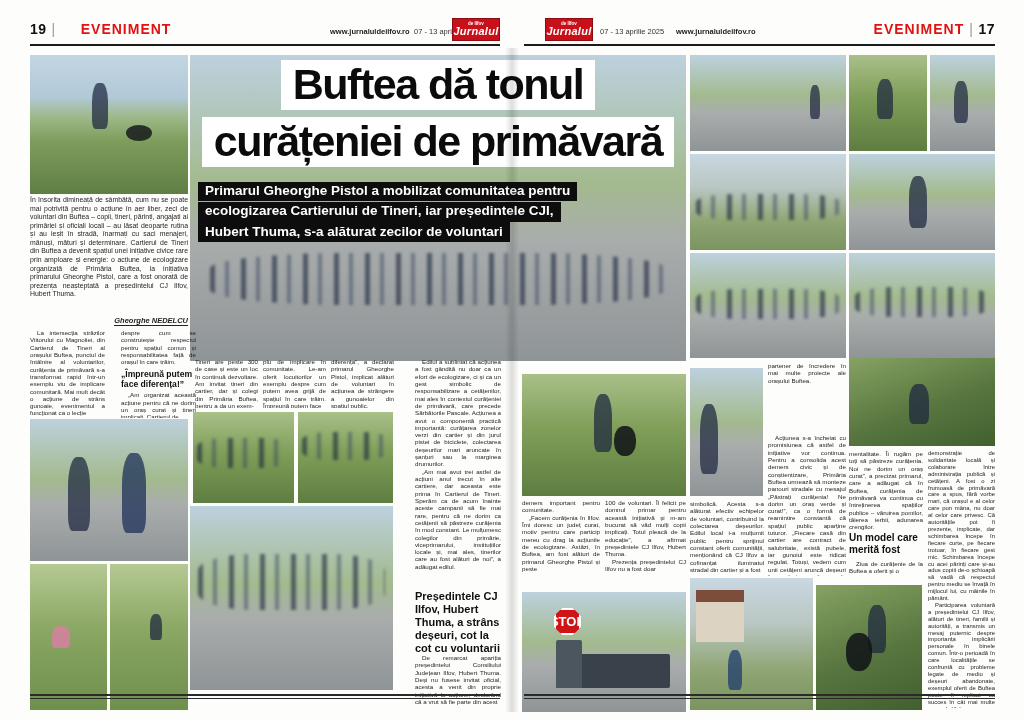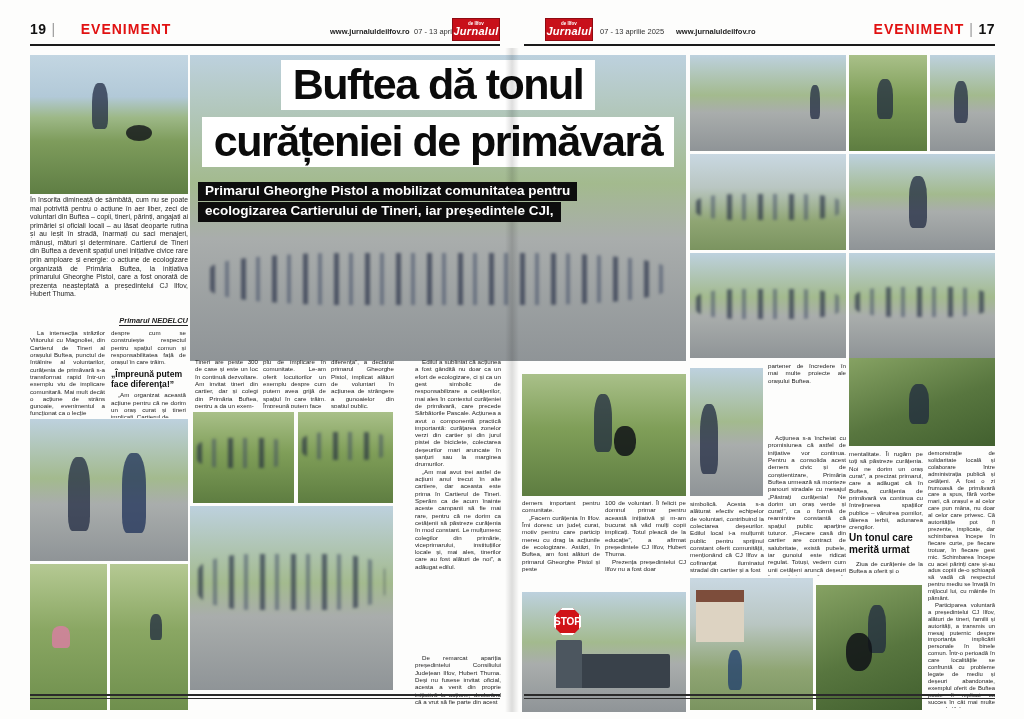--- a/index.html
+++ b/index.html
@@ -23,21 +23,21 @@
   .photo{position:absolute;overflow:hidden;background:#9aa89a;}
   .ph-skygrass{background:linear-gradient(180deg,#c3d6e2 0%,#b2c9d8 30%,#9db887 45%,#7e9c5c 62%,#5f7e44 100%);}
   .ph-grass{background:linear-gradient(180deg,#a9c089 0%,#7f9e58 45%,#5e7d41 100%);}
   .ph-road{background:linear-gradient(180deg,#bdd1de 0%,#a3ba8e 42%,#a9adac 60%,#8f9497 100%);}
   .ph-greendark{background:linear-gradient(160deg,#86a263 0%,#58763f 55%,#42602f 100%);}
   .ph-field{background:linear-gradient(180deg,#b5c993 0%,#8aa763 45%,#6f8f4d 100%);}
   .ph-house{background:linear-gradient(180deg,#c9d8e2 0%,#b9c6c2 35%,#8fa573 70%,#7b9460 100%);}
   .people{position:absolute;left:4%;right:4%;height:42px;filter:blur(1.5px);border-radius:30%;
     background:repeating-linear-gradient(90deg,rgba(26,35,60,.6) 0 5px,rgba(26,35,60,0) 5px 15px,rgba(58,70,98,.5) 15px 19px,rgba(26,35,60,0) 19px 31px);}
   .fig{position:absolute;background:rgba(28,38,62,.72);border-radius:40% 40% 20% 20%;filter:blur(.7px);}
-  .stop{position:absolute;width:27px;height:27px;background:#d01317;color:#fff;font-size:10px;font-weight:bold;
+  .stop{position:absolute;width:27px;height:27px;background:#d01317;color:#fff;font-size:13px;font-weight:bold;
     display:flex;align-items:center;justify-content:center;border:2px solid #fff;
     clip-path:polygon(30% 0,70% 0,100% 30%,100% 70%,70% 100%,30% 100%,0 70%,0 30%);}
   .truck{position:absolute;background:#39414a;border-radius:2px;}
   .truck-cab{position:absolute;background:#4c565f;border-radius:2px 2px 0 0;}
   .house-block{position:absolute;background:#ddd3c2;border-top:12px solid #7d4d3b;}
 
   
   .hl{position:absolute;width:100%;text-align:center;}
   .hl span{display:inline;background:#fff;color:#0b0b0b;font-weight:bold;letter-spacing:-1.5px;
     padding:0 12px 2px 12px;font-size:43px;line-height:1.16;}
@@ -95,20 +95,21 @@
     <div class="fig" style="left:96px;top:70px;width:26px;height:16px;border-radius:50%;background:rgba(15,18,22,.8);" data-name="trash-bag-silhouette"></div>
   </div>
 
   <div class="photo ph-road" style="left:190px;top:55px;width:496px;height:306px;" data-name="photo-main-volunteers-street">
     <div class="people" style="top:198px;height:52px;" data-name="crowd-silhouettes"></div>
     <div class="hl" style="top:5px;" data-name="headline-line-1"><span>Buftea dă tonul</span></div>
     <div class="hl" style="top:62px;" data-name="headline-line-2"><span>curățeniei de primăvară</span></div>
     <div class="standfirst" style="top:126px;" data-name="standfirst">
       <div><span data-name="standfirst-line-1">Primarul Gheorghe Pistol a mobilizat comunitatea pentru</span></div>
       <div><span data-name="standfirst-line-2">ecologizarea Cartierului de Tineri, iar președintele CJI,</span></div>
+      <div><span data-name="standfirst-line-3">Hubert Thuma, s-a alăturat zecilor de voluntari</span></div>
     </div>
   </div>
 
   <div class="photo ph-road" style="left:30px;top:419px;width:158px;height:142px;" data-name="photo-two-men-walking">
     <div class="fig" style="left:38px;top:38px;width:22px;height:74px;" data-name="person-silhouette"></div>
     <div class="fig" style="left:92px;top:34px;width:24px;height:80px;background:rgba(30,48,88,.75);" data-name="person-silhouette"></div>
   </div>
   <div class="photo ph-grass" style="left:193px;top:412px;width:101px;height:91px;" data-name="photo-volunteers-grass-1">
     <div class="people" style="top:26px;height:30px;" data-name="crowd-silhouettes"></div>
   </div>
@@ -170,46 +171,47 @@
   </div>
   <div class="photo ph-greendark" style="left:816px;top:585px;width:106px;height:125px;" data-name="photo-man-bag-greenery">
     <div class="fig" style="left:52px;top:20px;width:18px;height:48px;" data-name="person-silhouette"></div>
     <div class="fig" style="left:30px;top:48px;width:26px;height:38px;background:rgba(15,18,22,.85);border-radius:45%;" data-name="trash-bag-silhouette"></div>
   </div>
 
   <div class="txt b-md" style="left:30px;top:196px;width:158px;height:118px;" data-name="intro-paragraph">
     <p>În însorita dimineață de sâmbătă, cum nu se poate mai potrivită pentru o acțiune în aer liber, zeci de voluntari din Buftea – copii, tineri, părinți, angajați ai primăriei și oficiali locali – au lăsat deoparte rutina și au ieșit în stradă, înarmați cu saci menajeri, mănuși, mături și determinare. Cartierul de Tineri din Buftea a devenit spațiul unei inițiative civice rare prin amploare și energie: o acțiune de ecologizare organizată de Primăria Buftea, la inițiativa primarului Gheorghe Pistol, care a fost onorată de prezența neașteptată a președintelui CJ Ilfov, Hubert Thuma.</p>
   </div>
   <div class="abs byline" style="left:30px;top:316px;width:158px;" data-name="byline">
-    <span>Primarul NEDELCU</span>
+    <span>Gheorghe NEDELCU</span>
   </div>
 
   <div class="txt b-sm" style="left:30px;top:329px;width:75px;height:89px;" data-name="column-a1">
     <p class="ind">La intersecția străzilor Viitorului cu Magnoliei, din Cartierul de Tineri al orașului Buftea, punctul de întâlnire al voluntarilor, curățenia de primăvară s-a transformat rapid într-un exemplu viu de implicare comunitară. Mai mult decât o acțiune de strâns gunoaie, evenimentul a funcționat ca o lecție</p>
   </div>
-  <div class="txt b-sm" style="left:111px;top:329px;width:75px;height:89px;" data-name="column-a2">
+  <div class="txt b-sm" style="left:121px;top:329px;width:75px;height:89px;" data-name="column-a2">
     <p>despre cum se construiește respectul pentru spațiul comun și responsabilitatea față de orașul în care trăim.</p>
     <div class="sub-h sh-inline" data-name="crosshead-impreuna">„Împreună putem face diferența!”</div>
     <p class="ind">„Am organizat această acțiune pentru că ne dorim un oraș curat și tineri implicați. Cartierul de</p>
   </div>
 
   <div class="txt b-sm" style="left:195px;top:358px;width:63px;height:50px;" data-name="column-b">
     <p>Tineri are peste 300 de case și este un loc în continuă dezvoltare. Am invitat tineri din cartier, dar și colegi din Primăria Buftea, pentru a da un exem-</p>
   </div>
   <div class="txt b-sm" style="left:263px;top:358px;width:63px;height:50px;" data-name="column-c">
     <p>plu de implicare în comunitate. Le-am oferit locuitorilor un exemplu despre cum putem avea grijă de spațiul în care trăim. Împreună putem face</p>
   </div>
   <div class="txt b-sm" style="left:331px;top:358px;width:63px;height:50px;" data-name="column-d">
     <p>diferența”, a declarat primarul Gheorghe Pistol, implicat alături de voluntari în acțiunea de strângere a gunoaielor din spațiul public.</p>
   </div>
 
   <div class="txt b-sm" style="left:415px;top:358px;width:86px;height:230px;" data-name="column-e-body">
     <p class="ind">Edilul a subliniat că acțiunea a fost gândită nu doar ca un efort de ecologizare, ci și ca un gest simbolic de responsabilizare a cetățenilor, mai ales în contextul curățeniei de primăvară, care precede Sărbătorile Pascale. Acțiunea a avut o componentă practică importantă: curățarea zonelor verzi din cartier și din jurul pistei de biciclete, colectarea deșeurilor mari aruncate în șanțuri sau la marginea drumurilor.</p>
     <p class="ind">„Am mai avut trei astfel de acțiuni anul trecut în alte cartiere, dar aceasta este prima în Cartierul de Tineri. Sperăm ca de acum înainte aceste campanii să fie mai rare, pentru că ne dorim ca cetățenii să păstreze curățenia în mod constant. Le mulțumesc colegilor din primărie, viceprimarului, instituțiilor locale și, mai ales, tinerilor care au fost alături de noi”, a adăugat edilul.</p>
   </div>
+  <div class="abs sub-h sh-lg" style="left:415px;top:590px;width:86px;height:62px;" data-name="crosshead-presedintele">Președintele CJ Ilfov, Hubert Thuma, a strâns deșeuri, cot la cot cu voluntarii</div>
   <div class="txt b-sm" style="left:415px;top:654px;width:86px;height:56px;" data-name="column-e-continuation">
     <p class="ind">De remarcat apariția președintelui Consiliului Județean Ilfov, Hubert Thuma. Deși nu fusese invitat oficial, acesta a venit din proprie inițiativă la acțiune, declarând că a vrut să fie parte din acest</p>
   </div>
 
   <div class="txt b-sm" style="left:522px;top:499px;width:78px;height:91px;" data-name="column-f">
     <p>demers important pentru comunitate.</p>
     <p class="ind">„Facem curățenia în Ilfov. Îmi doresc un județ curat, motiv pentru care particip mereu cu drag la acțiunile de ecologizare. Astăzi, în Buftea, am fost alături de primarul Gheorghe Pistol și peste</p>
   </div>
   <div class="txt b-sm" style="left:605px;top:499px;width:81px;height:91px;" data-name="column-g">
     <p>100 de voluntari. Îl felicit pe domnul primar pentru această inițiativă și m-am bucurat să văd mulți copii implicați. Totul pleacă de la educație”, a afirmat președintele CJ Ilfov, Hubert Thuma.</p>
@@ -222,21 +224,21 @@
   <div class="txt b-sm" style="left:768px;top:362px;width:78px;height:30px;" data-name="column-i-lead">
     <p>partener de încredere în mai multe proiecte ale orașului Buftea.</p>
   </div>
   <div class="txt b-sm" style="left:768px;top:434px;width:78px;height:142px;" data-name="column-i-body">
     <p class="ind">Acțiunea s-a încheiat cu promisiunea că astfel de inițiative vor continua. Pentru a consolida acest demers civic și de conștientizare, Primăria Buftea urmează să monteze panouri stradale cu mesajul „Păstrați curățenia! Ne dorim un oraș verde și curat!”, ca o formă de reamintire constantă că spațiul public aparține tuturor. „Fiecare casă din cartier are contract de salubritate, există pubele, iar gunoiul este ridicat regulat. Totuși, vedem cum unii cetățeni aruncă deșeuri în șanțuri sau în zonele verzi. E timpul să schimbăm această</p>
   </div>
 
   <div class="txt b-sm" style="left:849px;top:450px;width:74px;height:80px;" data-name="column-j-body">
     <p>mentalitate. Îi rugăm pe toți să păstreze curățenia. Noi ne dorim un oraș curat”, a precizat primarul, care a adăugat că în Buftea, curățenia de primăvară va continua cu întreținerea spațiilor publice – văruirea pomilor, tăierea ierbii, adunarea crengilor.</p>
   </div>
-  <div class="abs sub-h sh-md" style="left:849px;top:532px;width:74px;height:26px;" data-name="crosshead-model">Un tonul care merită urmat</div>
+  <div class="abs sub-h sh-md" style="left:849px;top:532px;width:74px;height:26px;" data-name="crosshead-model">Un model care merită fost</div>
   <div class="txt b-sm" style="left:849px;top:560px;width:74px;height:20px;" data-name="column-j-continuation">
     <p class="ind">Ziua de curățenie de la Buftea a oferit și o</p>
   </div>
 
   <div class="txt b-xs" style="left:928px;top:450px;width:67px;height:258px;" data-name="column-k">
     <p>demonstrație de solidaritate locală și colaborare între administrația publică și cetățeni. A fost o zi frumoasă de primăvară care a spus, fără vorbe mari, că orașul e al celor care pun mâna, nu doar al celor care privesc. Că autoritățile pot fi prezente, implicate, dar schimbarea începe în fiecare curte, pe fiecare trotuar, în fiecare gest mic. Schimbarea începe cu acei părinți care și-au adus copiii de-o șchioapă să vadă că respectul pentru mediu se învață în mijlocul lui, cu mâinile în pământ.</p>
     <p class="ind">Participarea voluntară a președintelui CJ Ilfov, alături de tineri, familii și autorități, a transmis un mesaj puternic despre importanța implicării personale în binele comun. Într-o perioadă în care localitățile se confruntă cu probleme legate de mediu și deșeuri abandonate, exemplul oferit de Buftea poate fi replicat cu succes în cât mai multe zone ale țării.</p>
   </div>
 
   <div class="botline" style="left:30px;top:694px;width:470px;" data-name="bottom-rule-left"></div>

